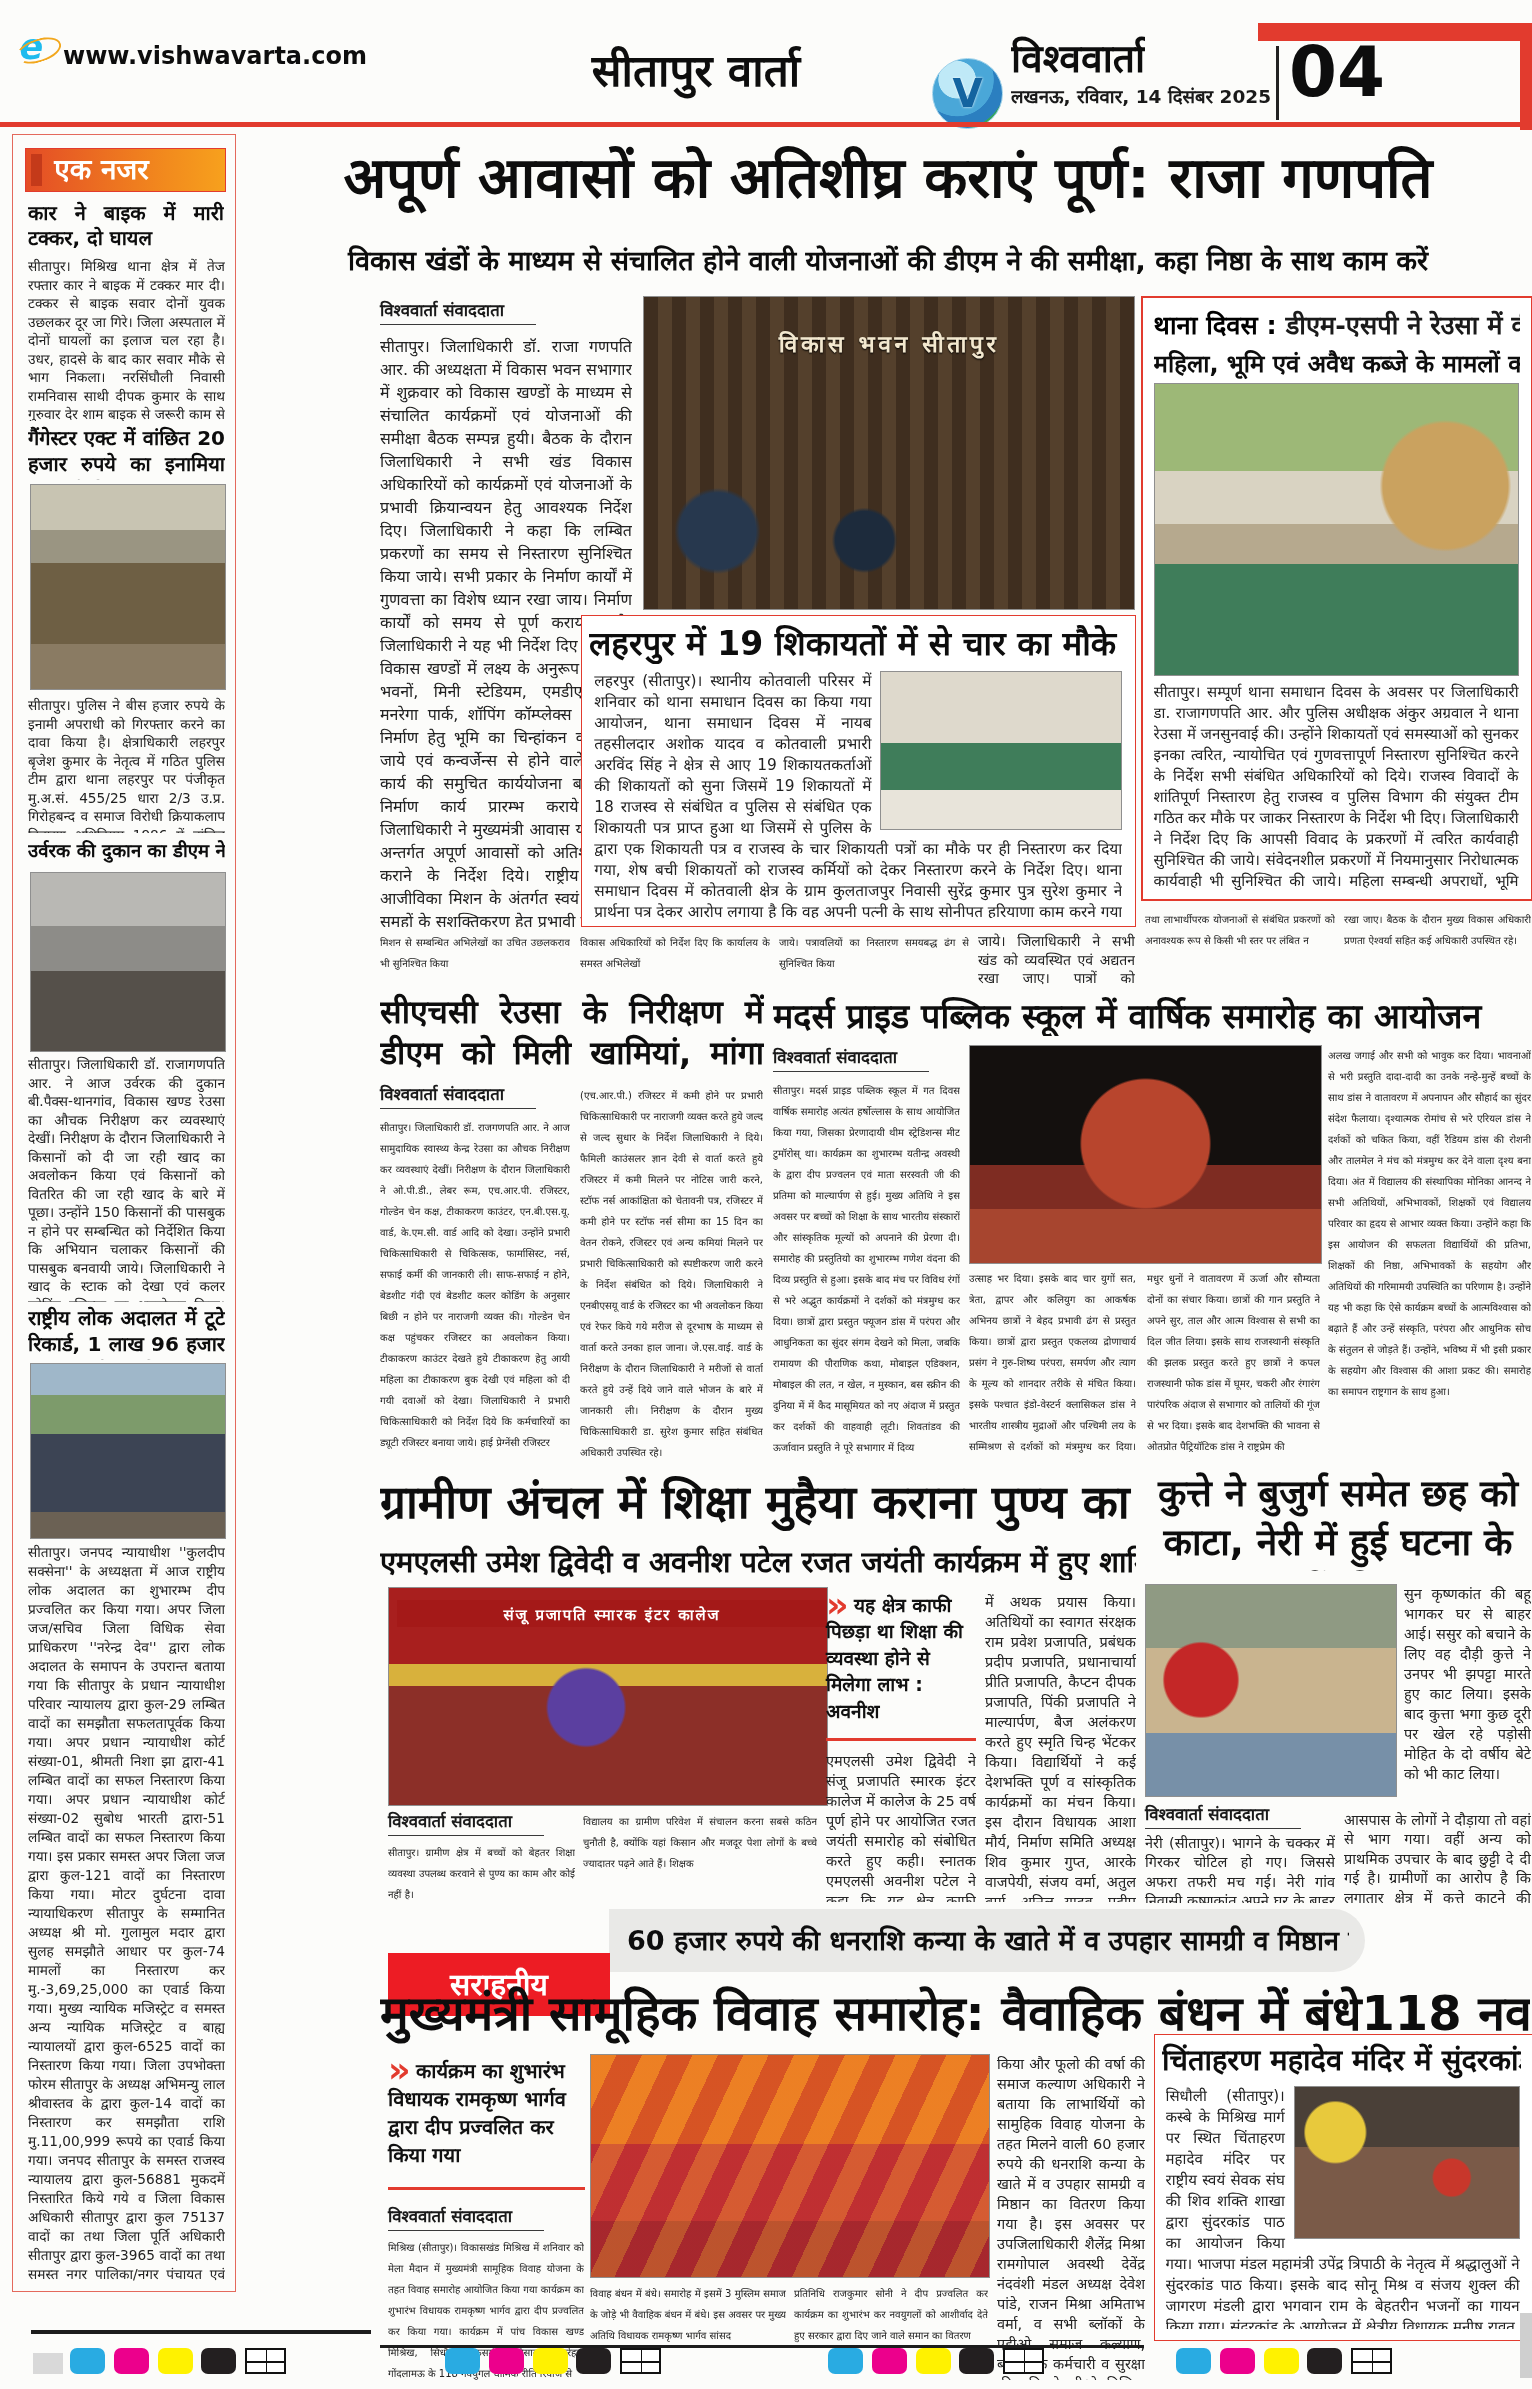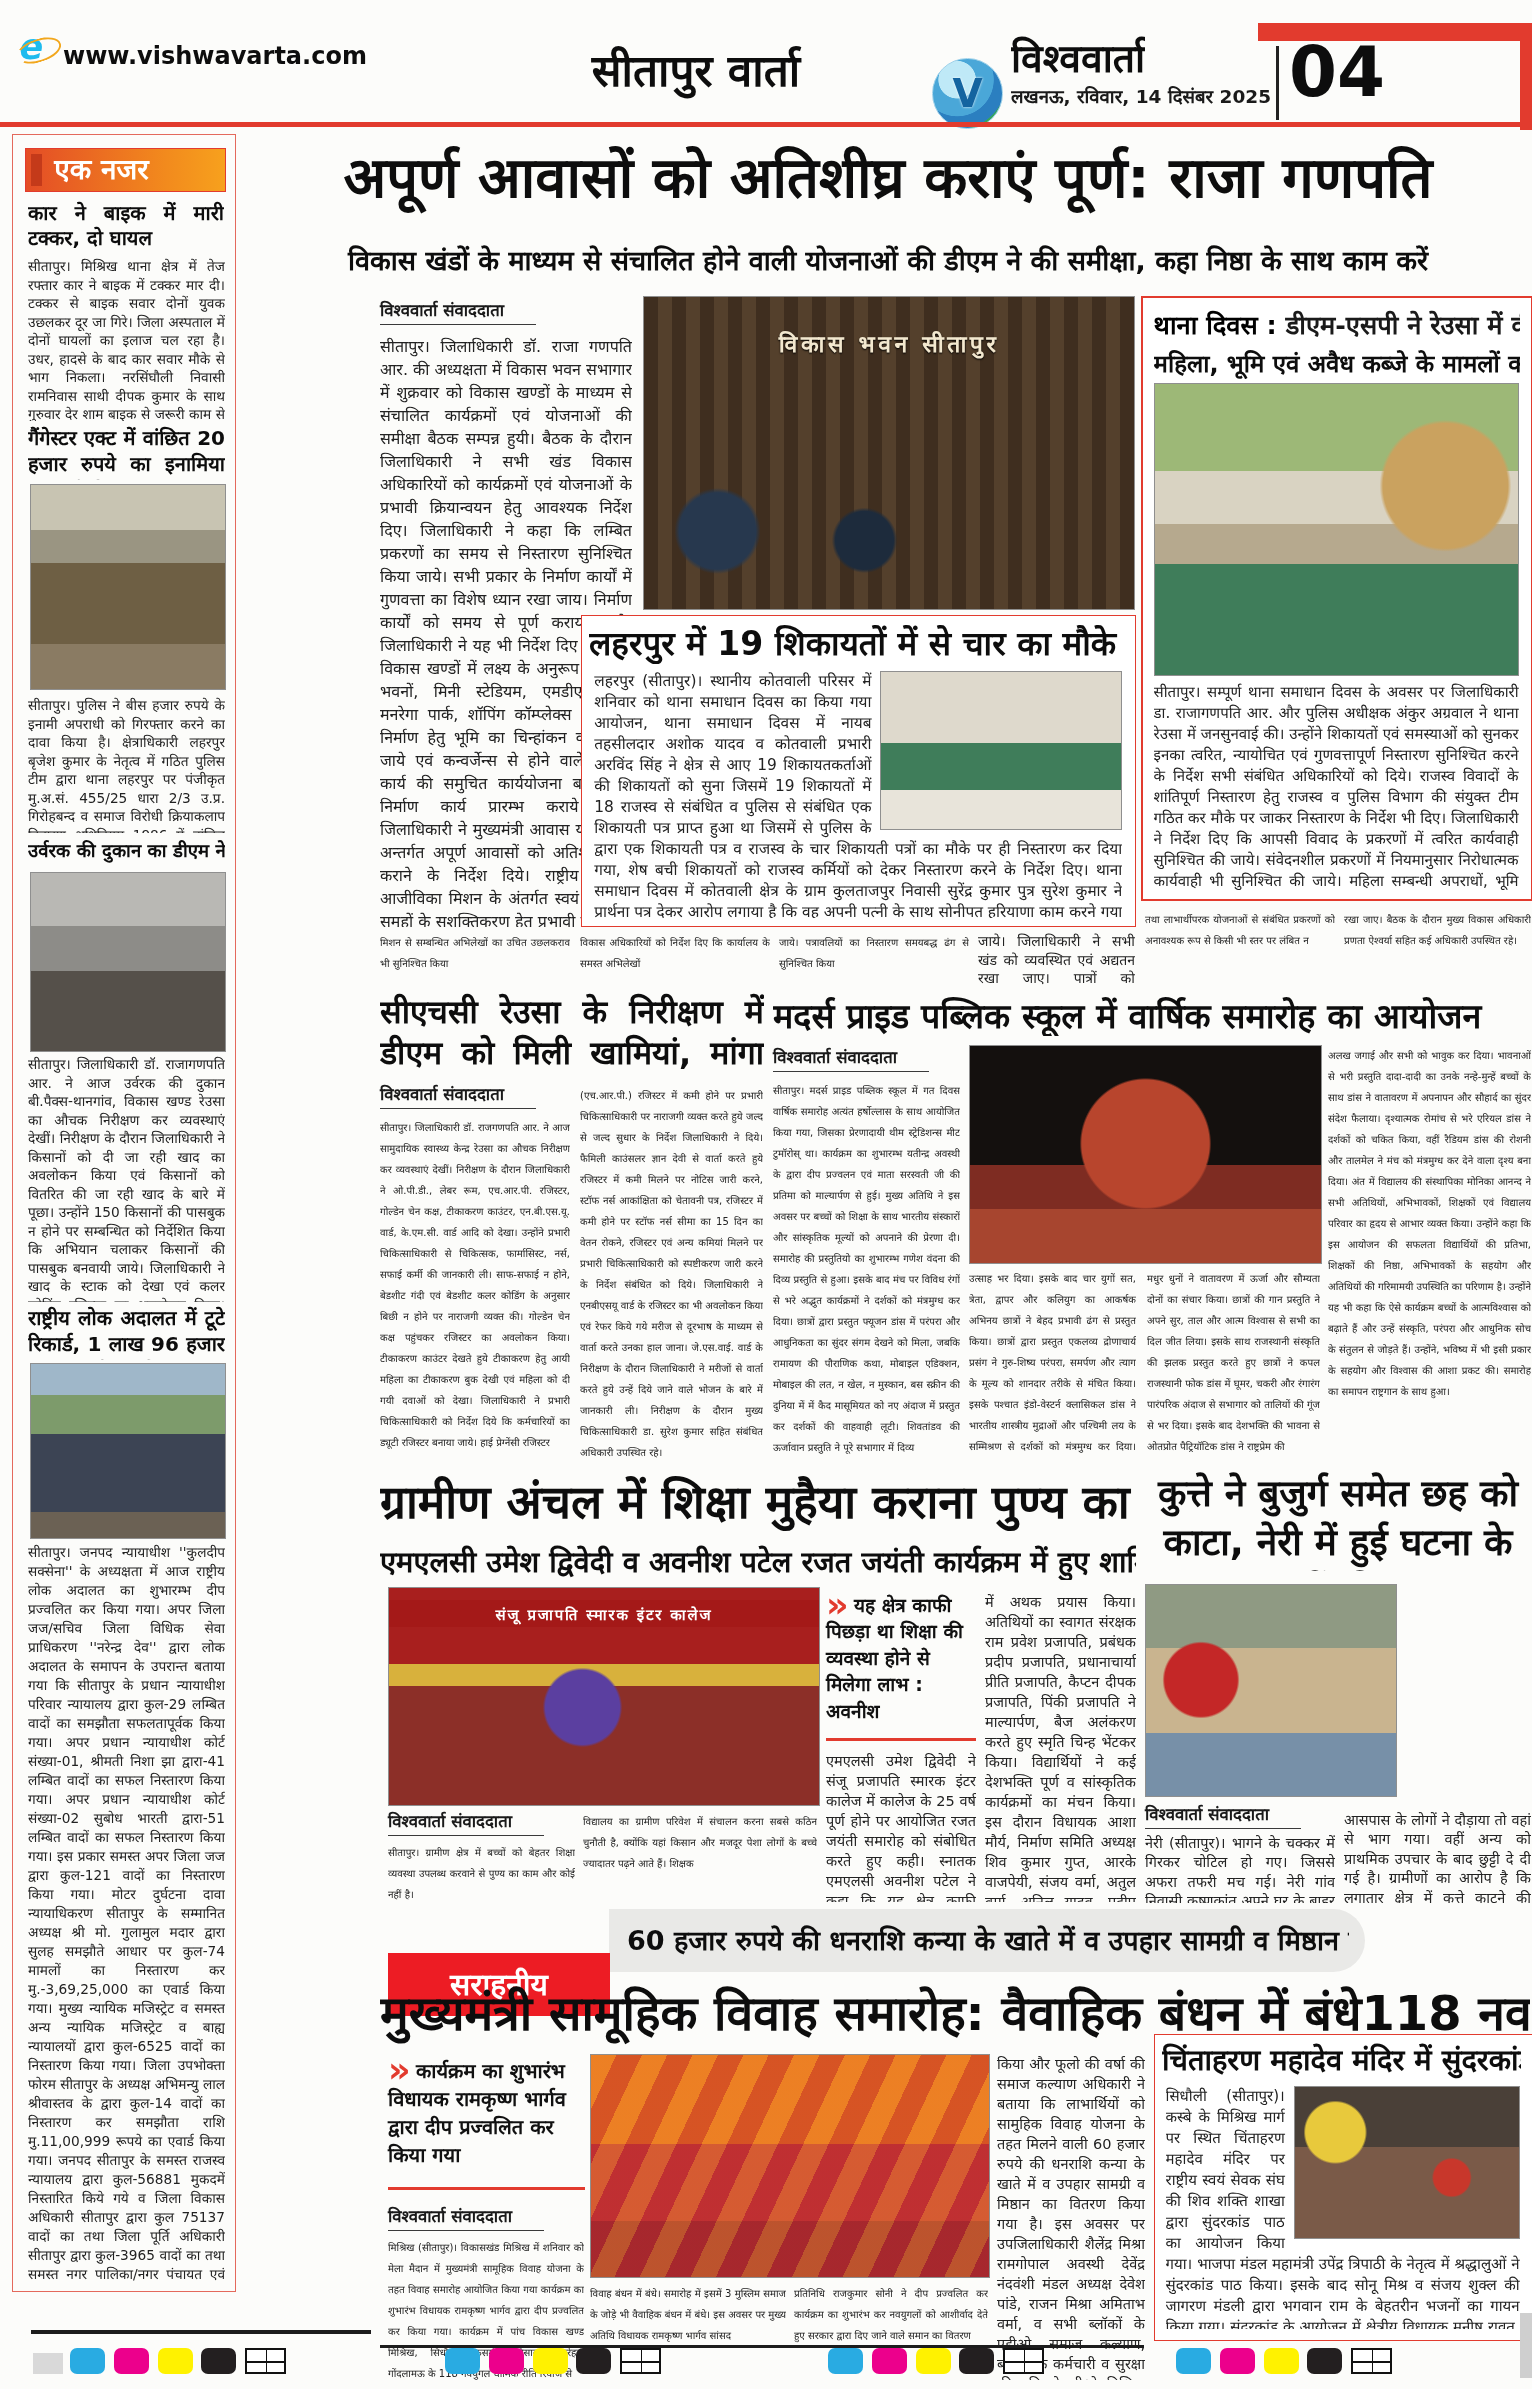--- a/index.html
+++ b/index.html
@@ -49,21 +49,21 @@
     radial-gradient(circle at 80% 35%,#caa25f 0 18%,transparent 19%),
     linear-gradient(180deg,#9db877 0 30%,#d9d3c2 30% 48%,#b6a98e 48% 62%,#3f7d5a 62% 100%);}
   #ph-laharpur{background:
     linear-gradient(180deg,#ded9cc 0 45%,#3f7d5a 45% 75%,#e8e4da 75% 100%),
     radial-gradient(circle at 75% 55%,#6b4a33 0 10%,transparent 11%);}
   #ph-mothers{background:
     radial-gradient(circle at 50% 45%,#b8452d 0 30%,transparent 31%),
     linear-gradient(180deg,#14100e 0 55%,#7e2c22 55% 75%,#a7452f 75% 100%);}
   #ph-gramin{background:
     radial-gradient(circle at 45% 55%,#5b3fa0 0 14%,transparent 15%),
-    linear-gradient(180deg,#a81f1e 0 35%,#d8b13c 35% 45%,#8c2f28 45% 100%);}
+    linear-gradient(180deg,#a81f1e 0 35%,#d8b13c 35% 45%,#8c2f28 45% 100%); padding-left: 8px;}
   #ph-dog{background:
     radial-gradient(circle at 22% 45%,#c42727 0 16%,transparent 17%),
     linear-gradient(180deg,#8f9a83 0 30%,#c9b48f 30% 70%,#7790a8 70% 100%);}
   #ph-vivah{background:
     repeating-linear-gradient(115deg,rgba(240,120,30,.55) 0 23px,rgba(200,40,30,.55) 23px 46px),
     linear-gradient(180deg,#e8892b 0 40%,#b5384a 40% 75%,#7e2740 75% 100%);}
   #ph-mandir{background:
     radial-gradient(circle at 18% 30%,#e8c93c 0 14%,transparent 15%),
     radial-gradient(circle at 70% 60%,#c8372b 0 10%,transparent 11%),
     linear-gradient(180deg,#4a4038 0 40%,#7a5a48 40% 100%);}
@@ -181,20 +181,21 @@
   <div class="abs jt bt" style="left:826px;top:1751px;width:150px;height:151px;font-size:14.5px;line-height:20px;">एमएलसी उमेश द्विवेदी ने संजू प्रजापति स्मारक इंटर कालेज में कालेज के 25 वर्ष पूर्ण होने पर आयोजित रजत जयंती समारोह को संबोधित करते हुए कही। स्नातक एमएलसी अवनीश पटेल ने कहा कि यह क्षेत्र काफी पिछड़ा था और यहां से बच्चे पढ़ने के लिए महमूदाबाद जाते है। संजू प्रजापति स्मारक इंटर कालेज की स्थापना करने कालेज के संरक्षक राम प्रवेश प्रजापति ने क्षेत्र के गरीब तबके के बच्चों को शिक्षित करने</div>
   <div class="abs jt bt" style="left:985px;top:1592px;width:151px;height:310px;font-size:14.5px;line-height:20px;">में अथक प्रयास किया। अतिथियों का स्वागत संरक्षक राम प्रवेश प्रजापति, प्रबंधक प्रदीप प्रजापति, प्रधानाचार्या प्रीति प्रजापति, कैप्टन दीपक प्रजापति, पिंकी प्रजापति ने माल्यार्पण, बैज अलंकरण करते हुए स्मृति चिन्ह भेंटकर किया। विद्यार्थियों ने कई देशभक्ति पूर्ण व सांस्कृतिक कार्यक्रमों का मंचन किया। इस दौरान विधायक आशा मौर्य, निर्माण समिति अध्यक्ष शिव कुमार गुप्त, आरके वाजपेयी, संजय वर्मा, अतुल वर्मा, अनिल यादव, प्रदीप जायसवाल, संतोष सिंह, विजय सिंह तोमर, आनंद सिंह, कृतार्थ मिश्र, हरिनाम सिंह यादव, शशि सिंह, पुष्कर वर्मा, मोहन प्रसाद बारी, अशोक प्रजापति सहित बड़ी संख्या में लोग मौजूद रहे।</div>
   <div class="abs" style="left:388px;top:1809px;">
     <span class="byline">विश्ववार्ता संवाददाता</span>
   </div>
   <div class="abs jt bt" style="left:388px;top:1842px;width:187px;height:60px;">सीतापुर। ग्रामीण क्षेत्र में बच्चों को बेहतर शिक्षा व्यवस्था उपलब्ध करवाने से पुण्य का काम और कोई नहीं है।</div>
   <div class="abs jt bt" style="left:583px;top:1811px;width:234px;height:92px;">विद्यालय का ग्रामीण परिवेश में संचालन करना सबसे कठिन चुनौती है, क्योंकि यहां किसान और मजदूर पेशा लोगों के बच्चे ज्यादातर पढ़ने आते हैं। शिक्षक</div>
 
   <div class="abs hd ctr jt" style="left:1145px;top:1469px;width:386px;height:102px;font-size:37px;line-height:49px;text-align:center;">कुत्ते ने बुजुर्ग समेत छह को काटा, नेरी में हुई घटना के बाद कुत्तों की दहशत</div>
   <div class="abs ph" id="ph-dog" style="left:1145px;top:1584px;width:250px;height:211px;"></div>
+  <div class="abs jt bt" style="left:1404px;top:1584px;width:127px;height:220px;font-size:14.5px;line-height:20px;">सुन कृष्णकांत की बहू भागकर घर से बाहर आई। ससुर को बचाने के लिए वह दौड़ी कुत्ते ने उनपर भी झपट्टा मारते हुए काट लिया। इसके बाद कुत्ता भगा कुछ दूरी पर खेल रहे पड़ोसी मोहित के दो वर्षीय बेटे को भी काट लिया।</div>
   <div class="abs" style="left:1145px;top:1802px;">
     <span class="byline">विश्ववार्ता संवाददाता</span>
   </div>
   <div class="abs jt bt" style="left:1145px;top:1834px;width:190px;height:69px;font-size:14.5px;line-height:19.4px;">नेरी (सीतापुर)। भागने के चक्कर में गिरकर चोटिल हो गए। जिससे अफरा तफरी मच गई। नेरी गांव निवासी कृष्णकांत अपने घर के बाहर बैठे थे, तभी अचानक कुत्ते ने उनपर हमला बोल दिया। चीख पुकार</div>
   <div class="abs jt bt" style="left:1344px;top:1811px;width:187px;height:92px;font-size:14.5px;line-height:19.4px;">आसपास के लोगों ने दौड़ाया तो वहां से भाग गया। वहीं अन्य को प्राथमिक उपचार के बाद छुट्टी दे दी गई है। ग्रामीणों का आरोप है कि लगातार क्षेत्र में कुत्ते काटने की घटनाएं हो रही हैं, पर जिम्मेदार कोई कदम नहीं उठा रहे हैं।</div>
 
   <div class="abs" style="left:609px;top:1909px;width:756px;height:63px;background:#e9e9e7;border-radius:0 32px 32px 0;"></div>
   <div class="abs ctr" style="left:388px;top:1909px;width:222px;height:63px;background:#ed1c24;margin-top:44px;">
     <span style="color:#fff;font-weight:bold;font-size:30px;line-height:63px;">सराहनीय</span>
   </div>

